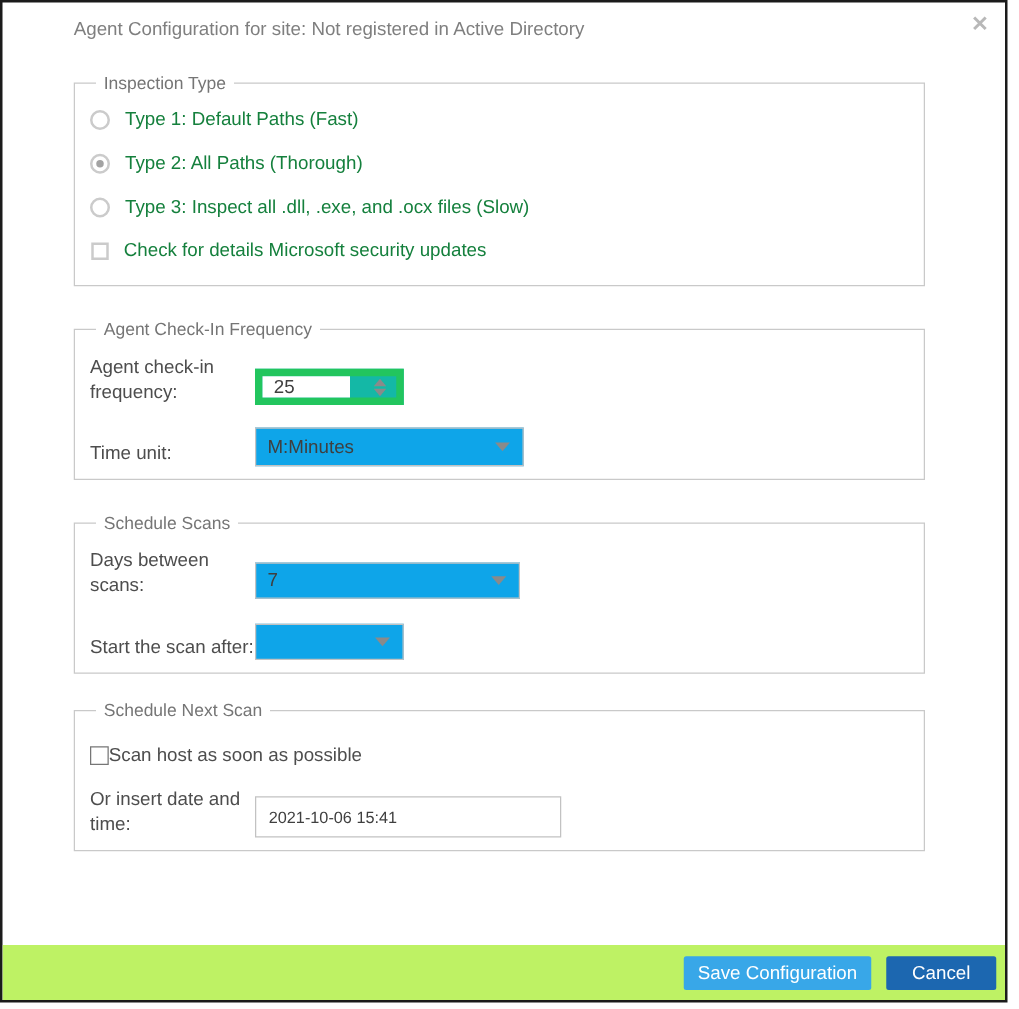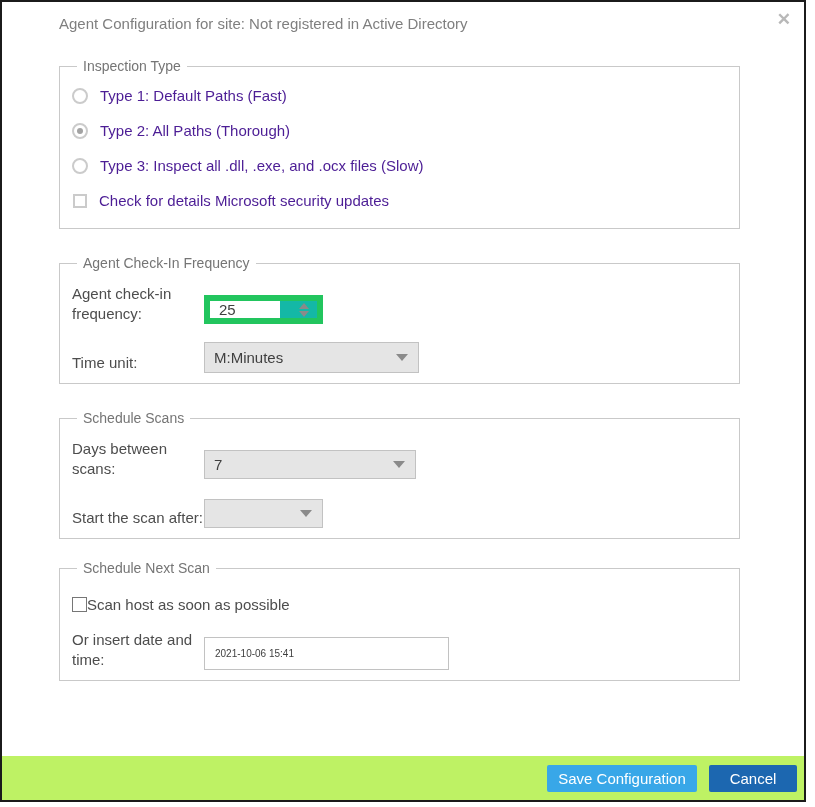--- a/index.html
+++ b/index.html
@@ -45,55 +45,55 @@
     border-radius: 50%; background: #fff; position: relative; flex: none;
   }
   .radio.selected::after {
     content: ""; position: absolute; left: 3px; top: 3px;
     width: 6px; height: 6px; border-radius: 50%; background: #a3a3a3;
   }
   .checkbox-disabled {
     width: 14px; height: 14px; border: 2px solid #cbcbcb;
     background: #fff; flex: none; margin-left: 1px;
   }
-  .option-label { margin-left: 12px; color: #4c1d95; }
+  .option-label { margin-left: 12px; color: #15803d; }
   
   .form-row { display: flex; align-items: flex-end; margin-top: 9px; min-height: 40px; }
   .form-label {
     width: 132px; color: #4d4d4d; line-height: 20px; flex: none;
   }
   .spinner {
     width: 119px; height: 29px; border: 6px solid #22c55e;
     display: flex; align-items: center; background: #14b8a6;
   }
   .spinner input {
     border: none; outline: none; width: 70px; padding-left: 9px;
     font-family: "Liberation Sans", sans-serif; font-size: 15px; color: #3f3f3f;
   }
   .spin-arrows { margin-left: auto; margin-right: 8px; display: flex; flex-direction: column; gap: 2px; cursor: pointer; }
   .tri-up { width: 0; height: 0; border-left: 5px solid transparent; border-right: 5px solid transparent; border-bottom: 6px solid #8a8a8a; }
   .tri-down { width: 0; height: 0; border-left: 5px solid transparent; border-right: 5px solid transparent; border-top: 6px solid #8a8a8a; }
   .dropdown {
     width: 215px; height: 31px; border: 1px solid #c2c2c2;
-    display: flex; align-items: center; background: #e5e5e5; cursor: pointer;
+    display: flex; align-items: center; background: #0ea5e9; cursor: pointer;
   }
   .dropdown .dd-value { padding-left: 9px; color: #3f3f3f; }
   .dropdown .caret { margin-left: auto; margin-right: 10px; width: 0; height: 0;
     border-left: 6px solid transparent; border-right: 6px solid transparent; border-top: 7px solid #8a8a8a; }
   .dropdown.small { width: 119px; height: 29px; }
   .checkbox-row { display: flex; align-items: center; margin-top: 10px; height: 28px; }
   .checkbox-enabled {
     width: 15px; height: 15px; border: 1px solid #767676; background: #fff;
     flex: none; cursor: pointer;
   }
   .checkbox-enabled + .cb-label { color: #4d4d4d; }
   .text-input {
     width: 245px; height: 33px; border: 1px solid #c2c2c2;
     padding-left: 10px; font-family: "Liberation Sans", sans-serif;
-    font-size: 10px; color: #3f3f3f; outline: none;
+    font-size: 13px; color: #3f3f3f; outline: none;
   }
   .footer {
     position: absolute; left: 0; bottom: 0; width: 100%; height: 44px;
     background: #bef264; display: flex; align-items: center; justify-content: flex-end;
     padding-right: 7px;
   }
   .btn {
     height: 27px; border: none; color: #ffffff; font-size: 15px;
     font-family: "Liberation Sans", sans-serif; cursor: pointer; border-radius: 2px;
   }

